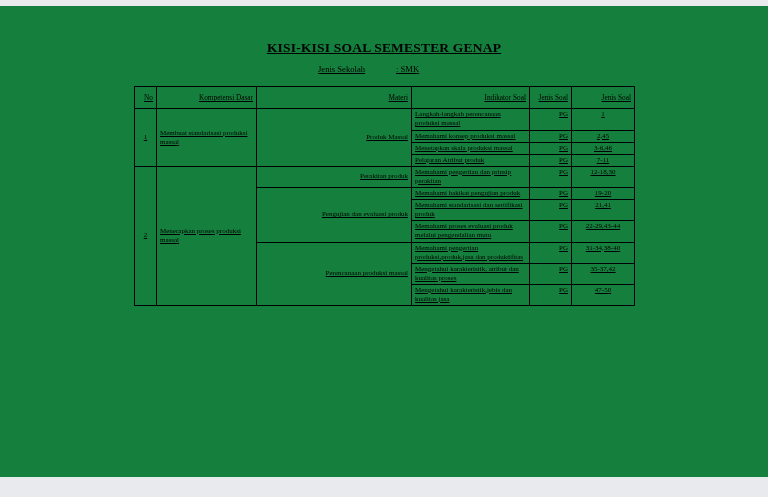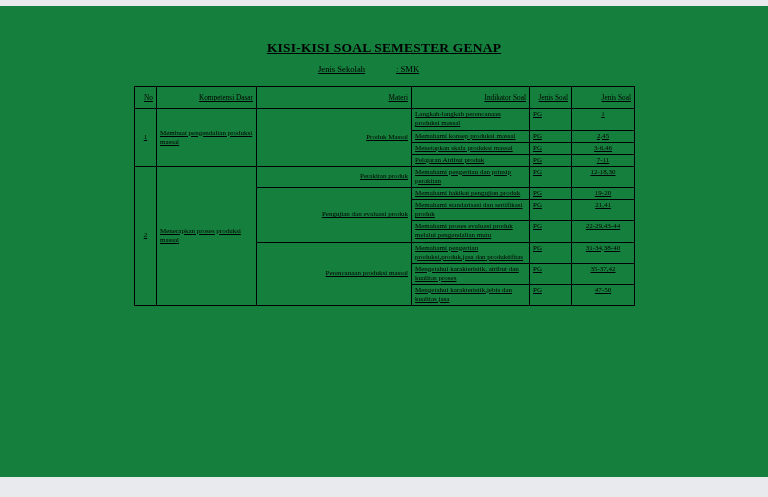--- a/index.html
+++ b/index.html
@@ -51,21 +51,21 @@
   table.kisi th {
     text-align:right;
     vertical-align:middle;
     font-size:7.3px;
     height:22px;
   }
   td.cell-no { text-align:center; vertical-align:middle; }
   td.cell-kompetensi { vertical-align:middle; }
   td.cell-materi { vertical-align:middle;text-align:right; }
   td.cell-indikator { vertical-align:top; }
-  td.cell-jenis { text-align:left; vertical-align:top; }
+  td.cell-jenis { text-align:right; vertical-align:top; }
   td.cell-nomor { text-align:center; vertical-align:top; }
 </style>
 </head>
 <body>
 
 <div class="doc-page">
 
   <div class="doc-title">KISI-KISI SOAL SEMESTER GENAP</div>
 
   <div class="meta-list">
@@ -91,21 +91,21 @@
             <th>Kompetensi Dasar</th>
             <th>Materi</th>
             <th>Indikator Soal</th>
             <th>Jenis Soal</th>
             <th>Jenis Soal</th>
           </tr>
       </thead>
       <tbody>
           <tr>
             <td class="cell-no" rowspan="4">1</td>
-            <td class="cell-kompetensi" rowspan="4">Membuat pengendalian produksi massal</td>
+            <td class="cell-kompetensi" rowspan="4">Membuat standarisasi produksi massal</td>
             <td class="cell-materi" rowspan="4">Produk Massal</td>
             <td class="cell-indikator">Langkah-langkah perencanaan produksi massal</td>
             <td class="cell-jenis">PG</td>
             <td class="cell-nomor">1</td>
           </tr>
           <tr>
             <td class="cell-indikator">Memahami konsep produksi massal</td>
             <td class="cell-jenis">PG</td>
             <td class="cell-nomor">2,45</td>
           </tr>

